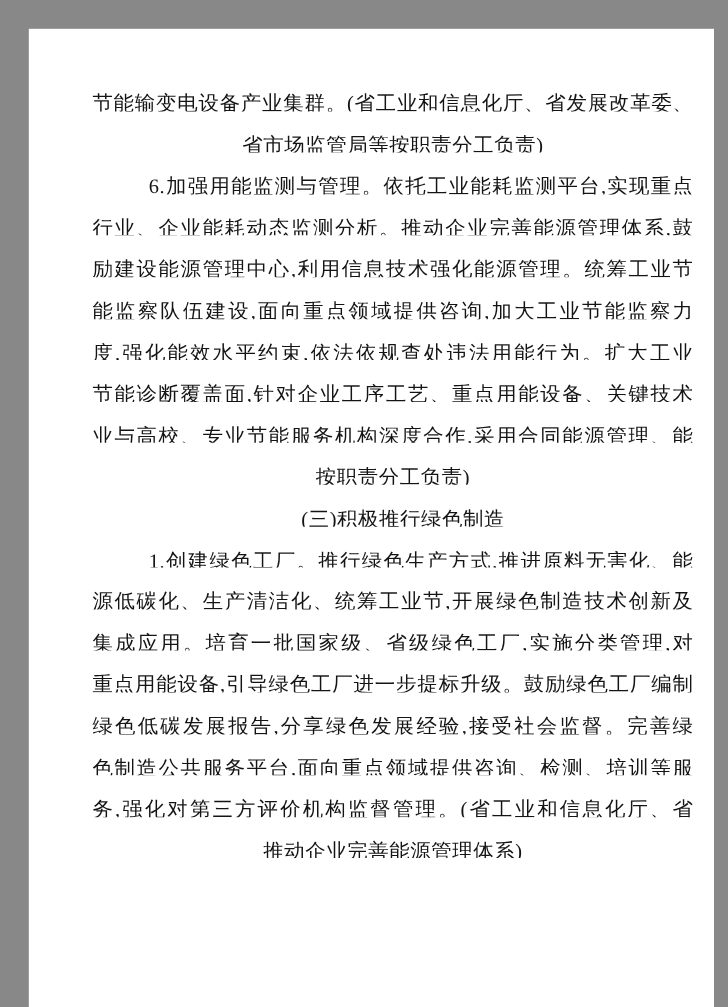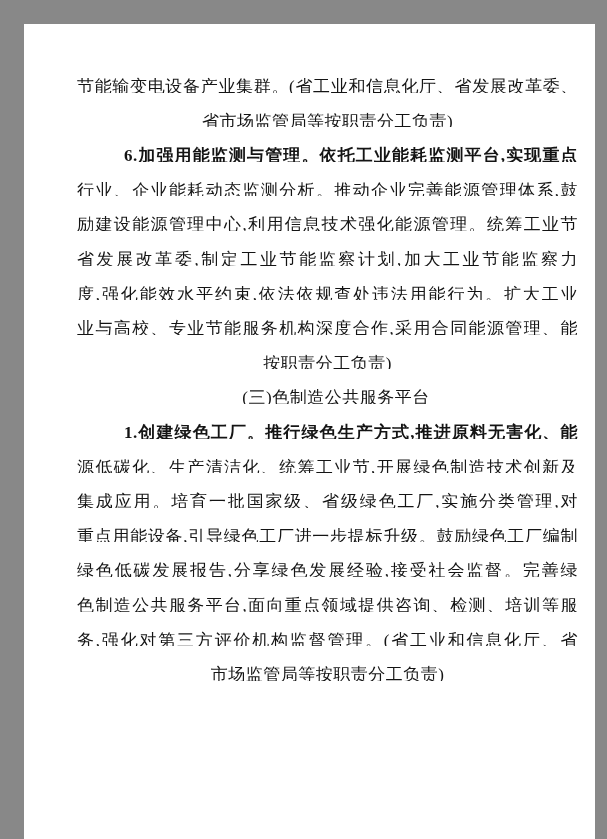--- a/index.html
+++ b/index.html
@@ -25,21 +25,21 @@
   .line {
     height: 34.6px;
     overflow: hidden;
     text-align: center;
     letter-spacing: 0.5px;
   }
   .line.full {
     text-align: justify;
     text-align-last: justify;
   }
-  .line.indent-para   { text-indent: 47px; font-weight: bold; }
+  .line.indent-para   { text-indent: 47px; }
   .line.indent-head   { text-indent: 17px; }
   .page-number {
     position: absolute;
     top: 805px;
     right: 52px;
     color: #141414;
     font-size: 19px;
     letter-spacing: 0.5px;
     white-space: nowrap;
   }
@@ -47,28 +47,29 @@
 </head>
 <body>
 
 <div class="page">
   <div class="text-block" id="lines-container">
       <div class="line full">节能输变电设备产业集群。(省工业和信息化厅、省发展改革委、</div>
       <div class="line">省市场监管局等按职责分工负责)</div>
       <div class="line full indent-para">6.加强用能监测与管理。依托工业能耗监测平台,实现重点</div>
       <div class="line full">行业、企业能耗动态监测分析。推动企业完善能源管理体系,鼓</div>
       <div class="line full">励建设能源管理中心,利用信息技术强化能源管理。统筹工业节</div>
-      <div class="line full">省发展改革委,制定工业节能监察计划,加大工业节能监察力</div>
+      <div class="line full">能监察队伍建设,面向重点领域提供咨询,加大工业节能监察力</div>
       <div class="line full">度,强化能效水平约束,依法依规查处违法用能行为。扩大工业</div>
+      <div class="line full">节能诊断覆盖面,针对企业工序工艺、重点用能设备、关键技术</div>
       <div class="line full">业与高校、专业节能服务机构深度合作,采用合同能源管理、能</div>
       <div class="line">按职责分工负责)</div>
-      <div class="line indent-head">(三)色制造公共服务平台</div>
+      <div class="line indent-head">(三)积极推行绿色制造</div>
       <div class="line full indent-para">1.创建绿色工厂。推行绿色生产方式,推进原料无害化、能</div>
       <div class="line full">源低碳化、生产清洁化、统筹工业节,开展绿色制造技术创新及</div>
       <div class="line full">集成应用。培育一批国家级、省级绿色工厂,实施分类管理,对</div>
       <div class="line full">重点用能设备,引导绿色工厂进一步提标升级。鼓励绿色工厂编制</div>
       <div class="line full">绿色低碳发展报告,分享绿色发展经验,接受社会监督。完善绿</div>
       <div class="line full">色制造公共服务平台,面向重点领域提供咨询、检测、培训等服</div>
       <div class="line full">务,强化对第三方评价机构监督管理。(省工业和信息化厅、省</div>
-      <div class="line">市场监管局等按职责分工负责)</div>
+      <div class="line">推动企业完善能源管理体系)</div>
     </div>
   <div class="page-number">—7—</div>
 </div>
 
 </body></html>

